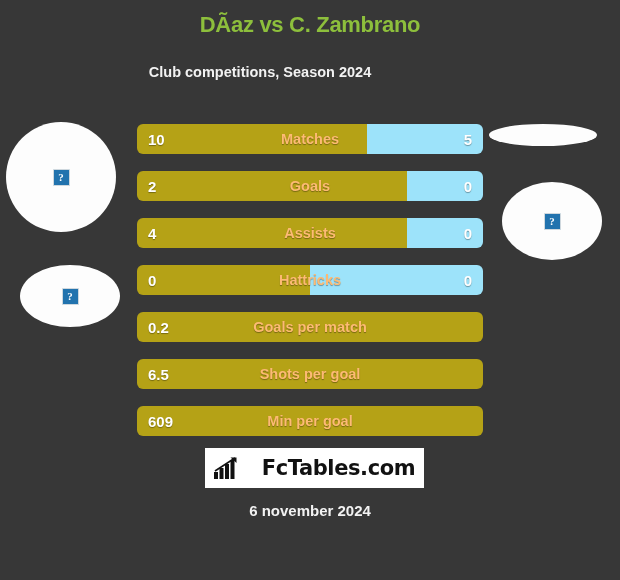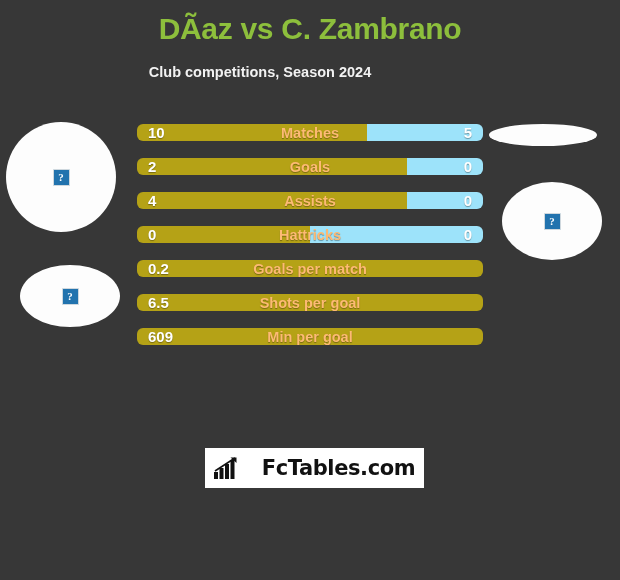--- a/index.html
+++ b/index.html
@@ -22,21 +22,21 @@
   }
 
   
   .title {
     position: absolute;
     top: 12px;
     left: 0;
     width: 620px;
     text-align: center;
     color: #8DBF3C;
-    font-size: 30px;
+    font-size: 22px;
     font-weight: bold;
     letter-spacing: -0.3px;
     white-space: nowrap;
   }
   .subtitle {
     position: absolute;
     top: 64px;
     left: 0;
     width: 520px;
     text-align: center;
@@ -83,21 +83,21 @@
 
   
   .bars {
     position: absolute;
     left: 137px;
     top: 124px;
     width: 346px;
   }
   .bar-row {
     position: relative;
-    height: 17px;
+    height: 30px;
     margin-bottom: 17px;
     border-radius: 6px;
     overflow: hidden;
     background: #373737;
   }
   .bar-home {
     position: absolute;
     left: 0; top: 0; bottom: 0;
     background: #B5A216;
   }
@@ -252,14 +252,15 @@
       <rect x="0" y="15" width="4" height="7" fill="#111111"></rect>
       <rect x="5.5" y="11" width="4" height="11" fill="#111111"></rect>
       <rect x="11" y="7" width="4" height="15" fill="#111111"></rect>
       <rect x="16.5" y="3" width="4" height="19" fill="#111111"></rect>
       <path d="M1 14 L21 1" stroke="#111111" stroke-width="1.6" fill="none"></path>
       <path d="M16.5 0.4 L22.5 0.4 L22.5 6 Z" fill="#111111"></path>
     </svg>
     <span class="logo-text">FcTables.com</span>
   </div>
 
+  <div class="date">6 november 2024</div>
 
 </div>
 
 </body></html>

